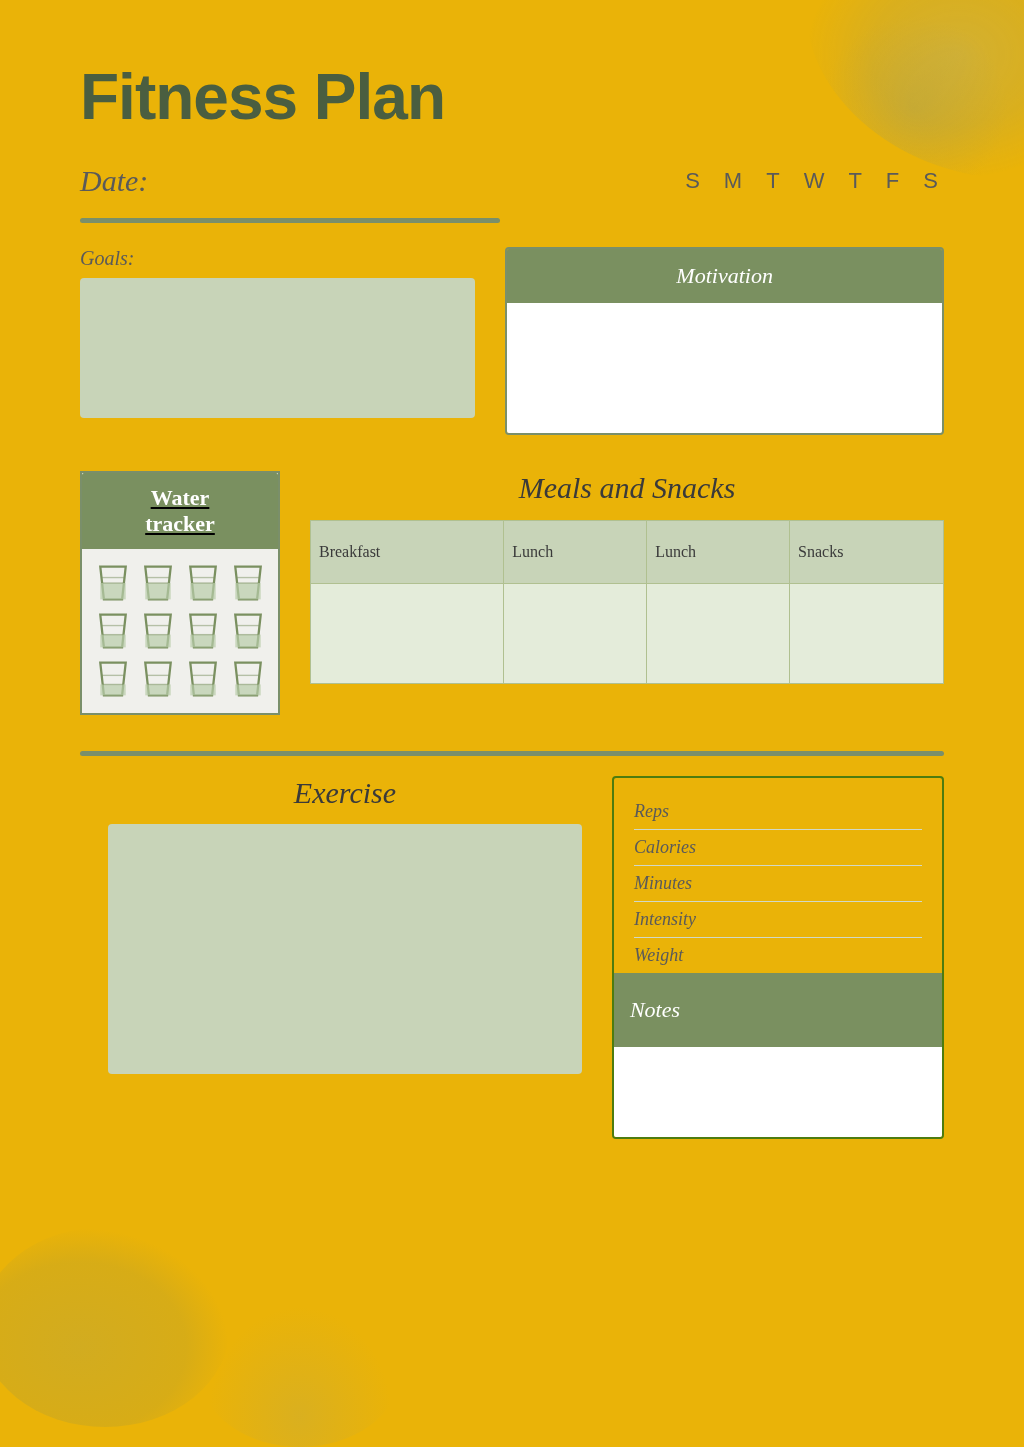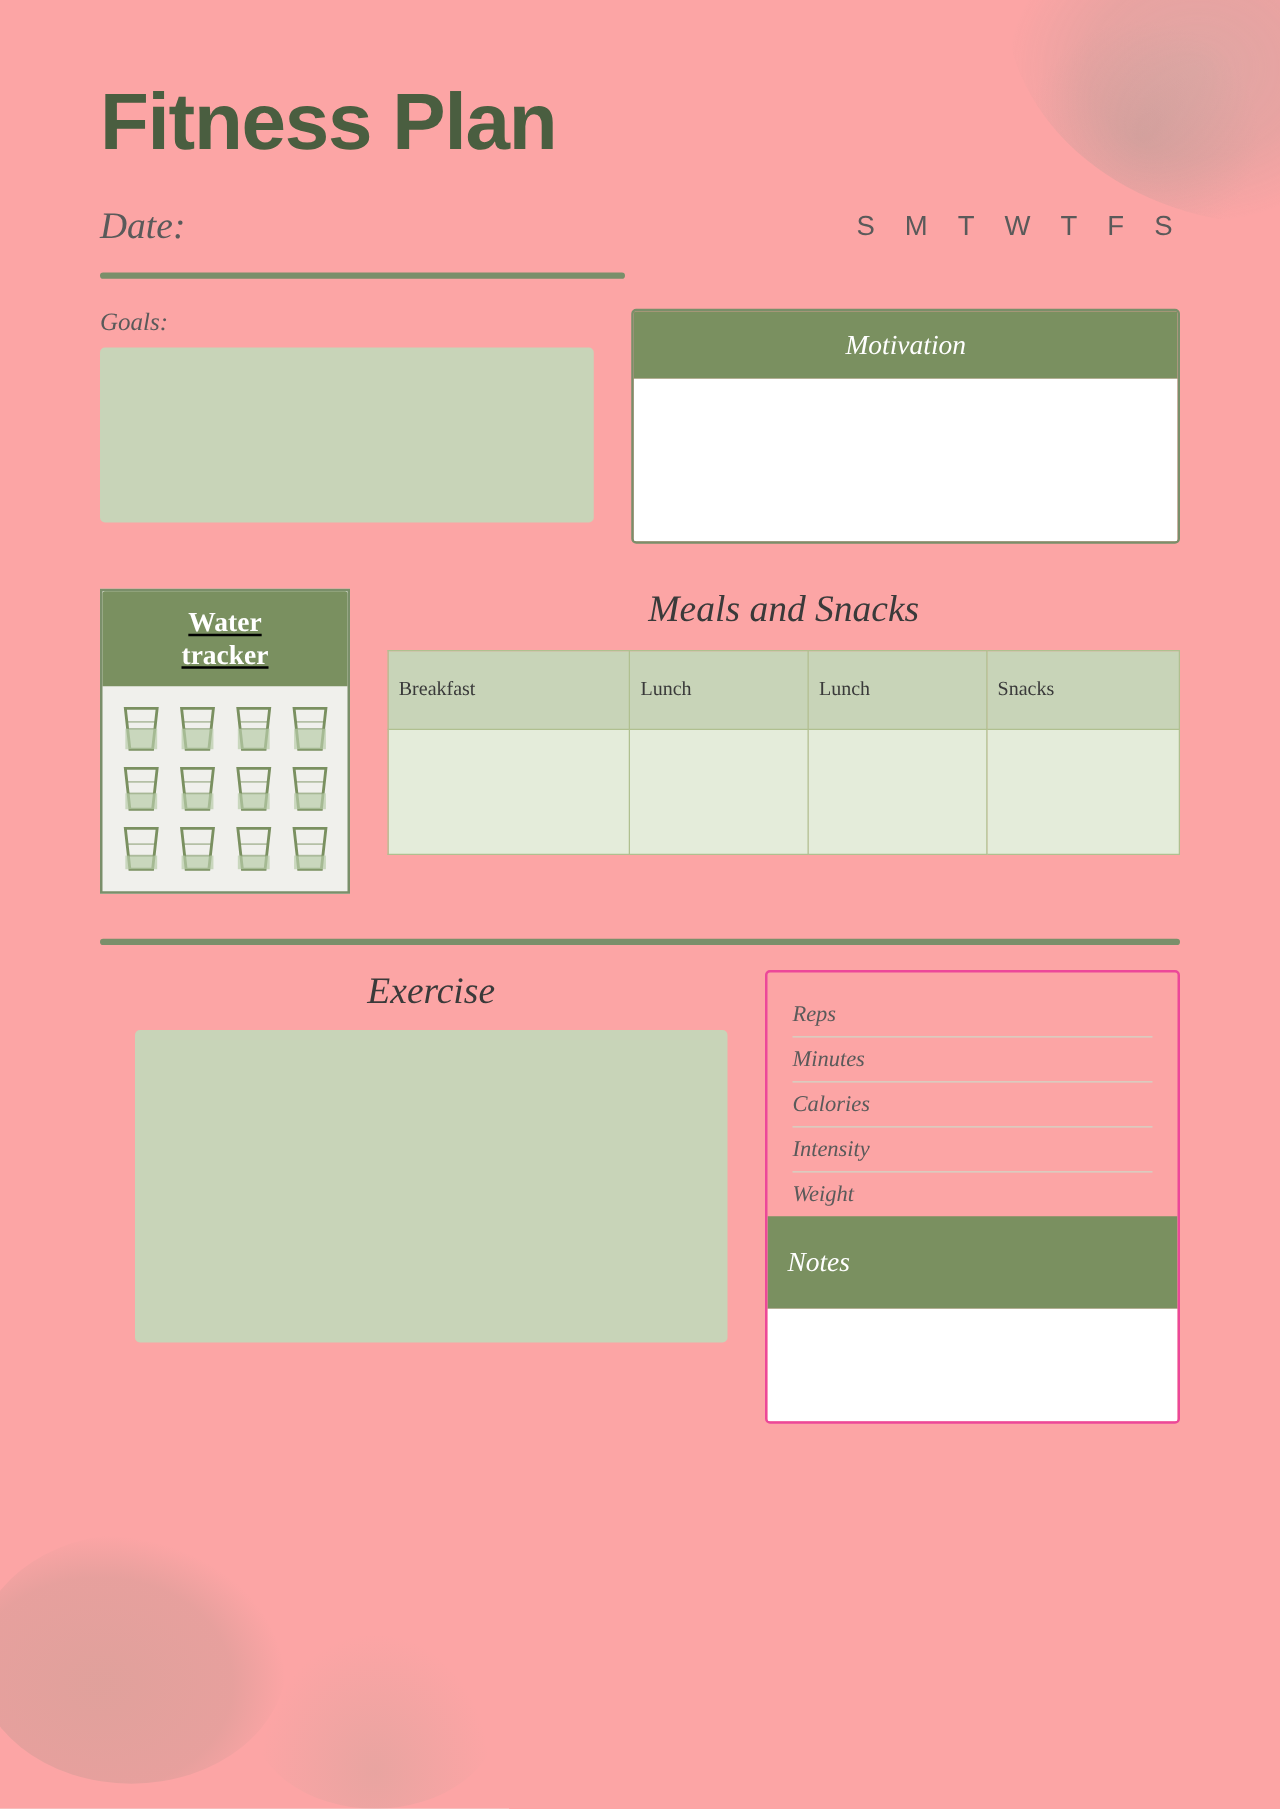--- a/index.html
+++ b/index.html
@@ -9,21 +9,21 @@
       font-family: 'Georgia', serif;
       width: 1024px;
       min-height: 1447px;
       position: relative;
       overflow: hidden;
     }
 
     .page {
       width: 1024px;
       min-height: 1447px;
-      background: #fca5a5;
+      background: #eab308;
       position: relative;
       padding: 60px 80px 80px 80px;
     }
 
     
     .watercolor-top-right {
       position: absolute;
       top: 0;
       right: 0;
       width: 220px;
@@ -266,21 +266,21 @@
     }
 
     .exercise-box {
       background: #c8d4b8;
       height: 250px;
       border-radius: 4px;
     }
 
     .stats-notes-section {
       flex: 0.9;
-      border: 2px solid #ec4899;
+      border: 2px solid #4d7c0f;
       border-radius: 4px;
       overflow: hidden;
       display: flex;
       flex-direction: column;
     }
 
     .stats-list {
       padding: 16px 20px 0 20px;
       list-style: none;
       flex: 1;
@@ -481,22 +481,22 @@
 
   <div class="exercise-row">
     <div class="exercise-section">
       <div class="exercise-title">Exercise</div>
       <div class="exercise-box"></div>
     </div>
 
     <div class="stats-notes-section">
       <ul class="stats-list">
         <li>Reps</li>
+        <li>Calories</li>
         <li>Minutes</li>
-        <li>Calories</li>
         <li>Intensity</li>
         <li>Weight</li>
       </ul>
       <div class="notes-header">Notes</div>
       <div class="notes-body"></div>
     </div>
   </div>
 
 </div>
 

